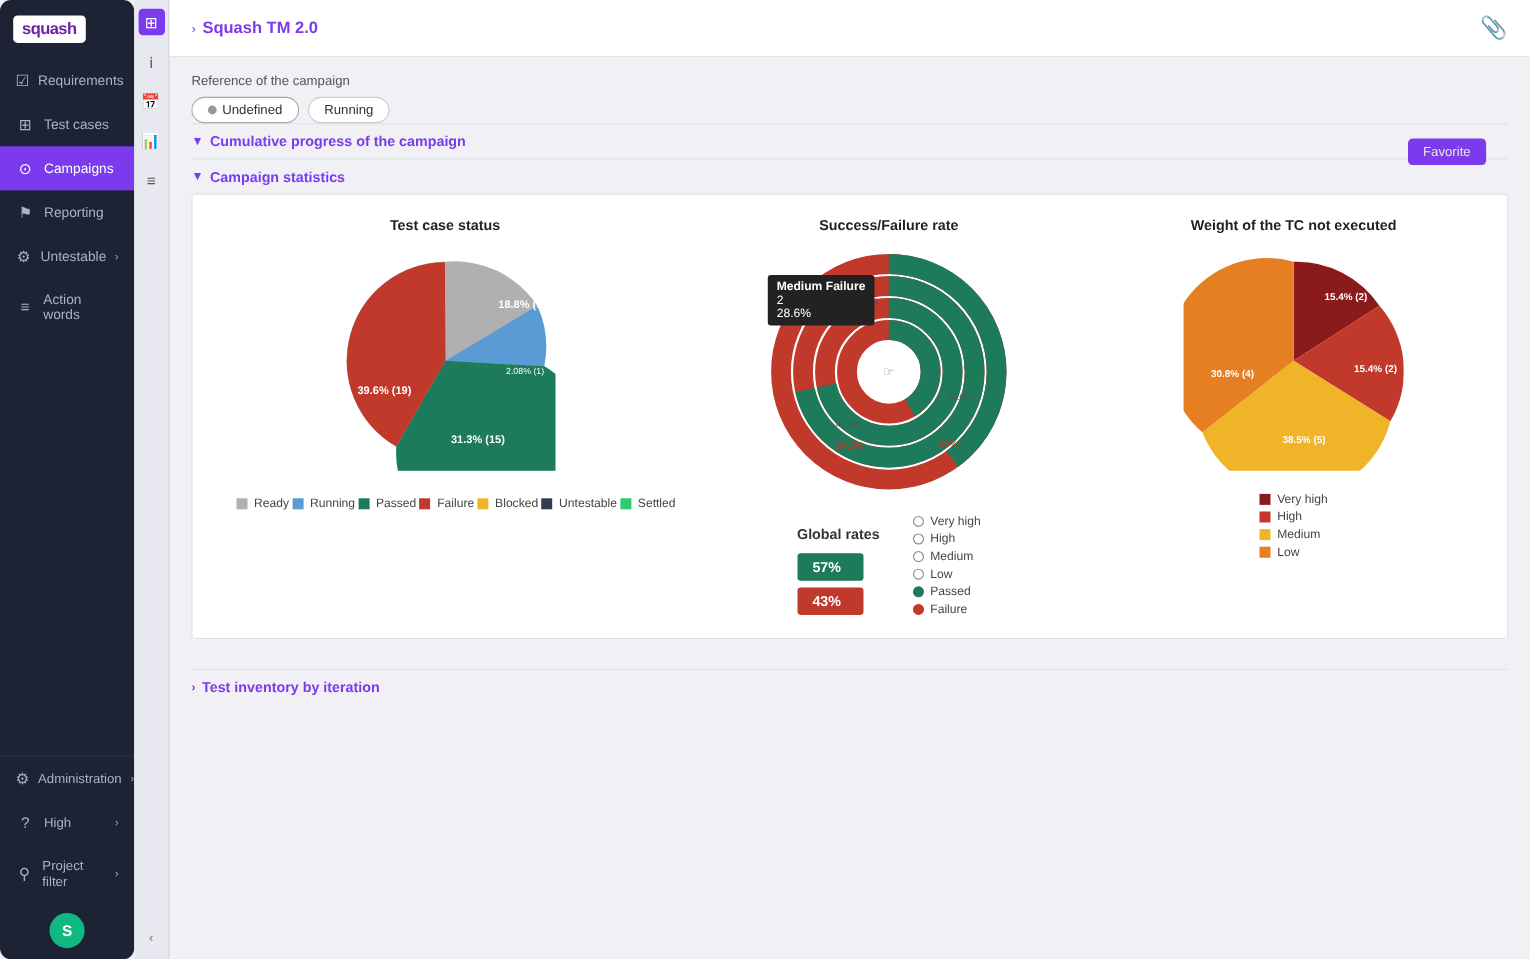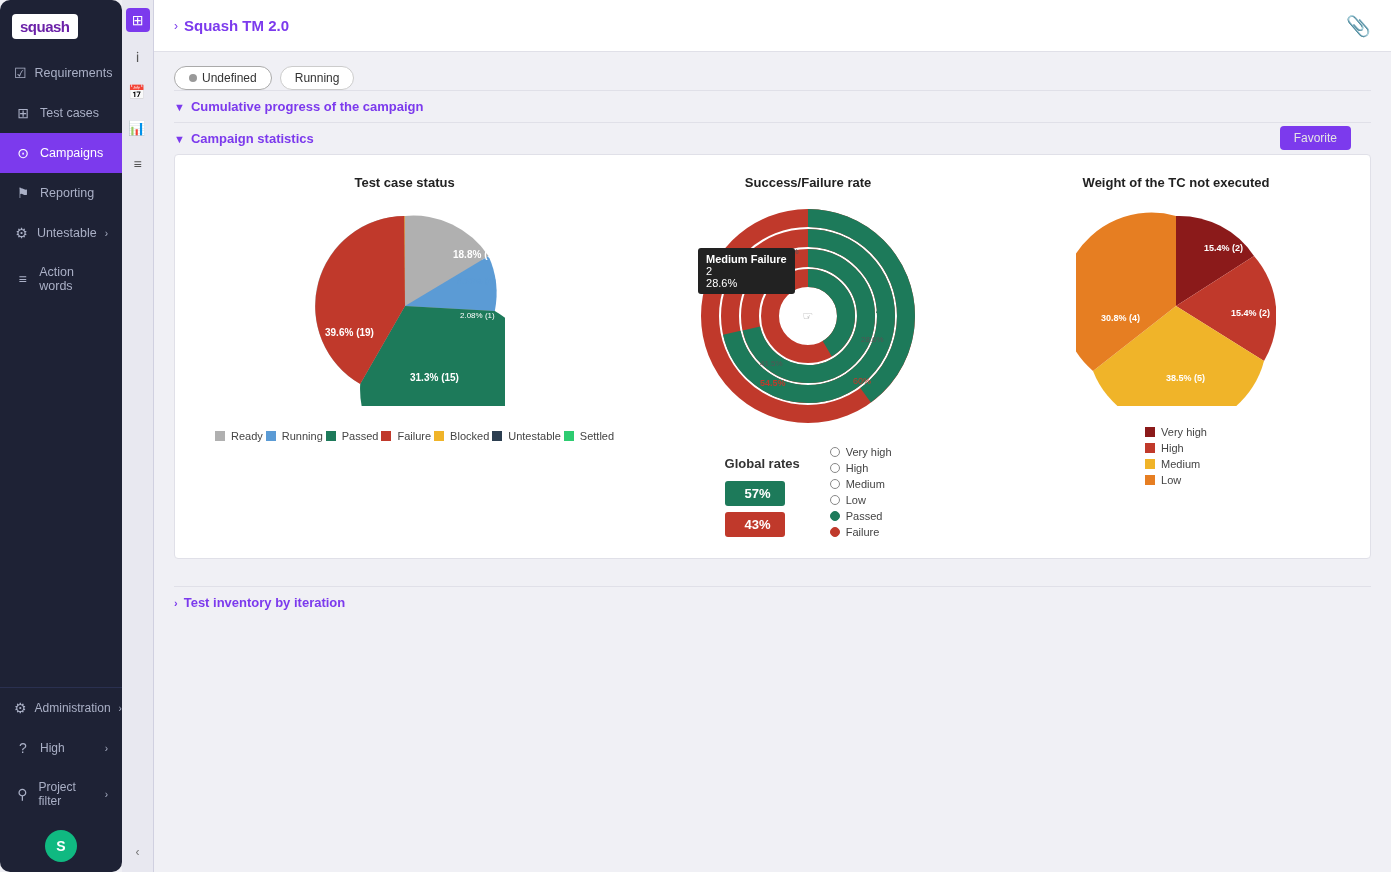--- a/index.html
+++ b/index.html
@@ -231,32 +231,32 @@
       gap: 6px;
     }
     .global-rates-title { font-size: 13px; font-weight: 600; color: #333; margin-bottom: 4px; }
     .rate-bar {
       padding: 5px 14px;
       border-radius: 3px;
       font-size: 13px;
       font-weight: 700;
       color: #fff;
       min-width: 60px;
-      text-align: right;
+      text-align: left;
     }
     .rate-passed { background: #1d7a5a; }
     .rate-failed { background: #c0392b; }
 
     
     .donut-wrapper { position: relative; width: 220px; height: 220px; }
 
     
     .tooltip-box {
       position: absolute;
-      top: 42px;
+      top: 22px;
       left: 0px;
       background: #222;
       color: #fff;
       font-size: 11px;
       padding: 5px 8px;
       border-radius: 3px;
       white-space: nowrap;
       z-index: 10;
       pointer-events: none;
     }
@@ -365,20 +365,21 @@
     </div>
     <div class="topbar-right">
       <span class="paperclip-icon">📎</span>
     </div>
   </div>
 
   <div class="content-area">
     <div class="content-wrapper">
       <button class="favorite-btn">Favorite</button>
 
+      <div class="campaign-ref">Reference of the campaign</div>
       <div class="status-tabs">
         <div class="status-tab active">
           <span class="dot"></span>
           <span>Undefined</span>
         </div>
         <div class="status-tab">
           <span>Running</span>
         </div>
       </div>
 

